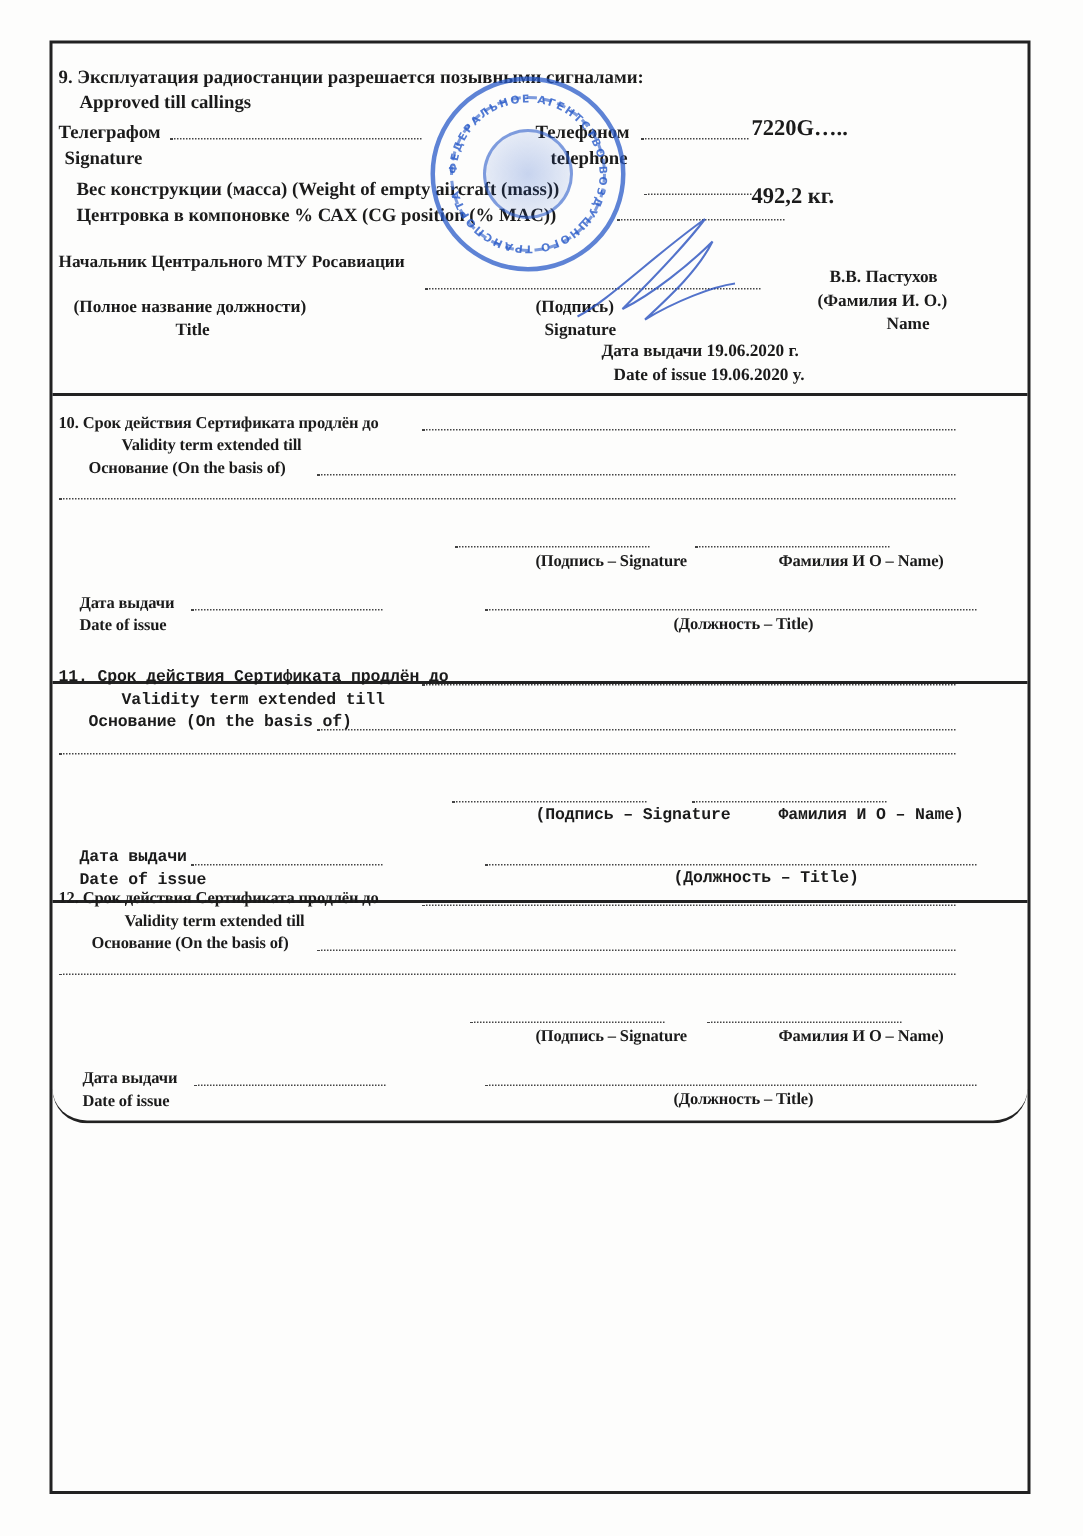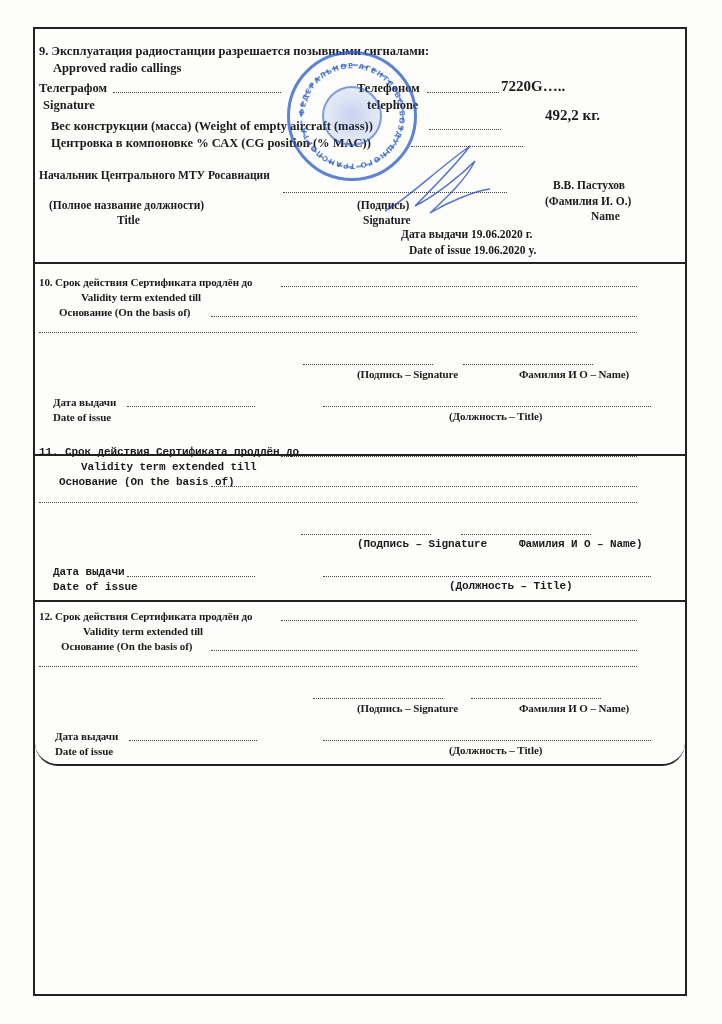--- a/index.html
+++ b/index.html
@@ -16,21 +16,21 @@
   .s12 { font-size: 12.5px; }
   .s11 { font-size: 11.5px; }
   .s10 { font-size: 11px; letter-spacing: -0.1px; }
   .big { font-size: 15px; }
   .dots { position: absolute; border-bottom: 1.5px dotted #444; height: 0; }
 
   
   #sec9 { top: 0; height: 235px; }
   #sec10 { top: 235px; height: 192px; }
   #sec11 { top: 405px; height: 168px; font-family: Liberation Mono, monospace; }
-  #sec12 { top: 569px; height: 168px; border-radius: 23px; }
+  #sec12 { top: 552px; height: 168px; border-radius: 23px; }
   #changes { top: 741px; height: 226px; border-bottom: none; }
   .changes-head { position: absolute; left: 0; right: 0; top: 0; height: 22px; border-bottom: 2px solid #222; text-align: center; font-size: 11px; font-weight: bold; line-height: 22px; }
   .rule-row { position: absolute; left: 0; right: 0; height: 18px; border-bottom: 2px solid #222; box-sizing: border-box; }
   .rule-row:last-child { border-bottom: none; }
 
   .stamp {
     position: absolute; left: 252px; top: 22px; width: 130px; height: 130px; border-radius: 50%;
     border: 3px solid rgba(40,90,200,0.75); box-sizing: border-box; pointer-events: none;
   }
   .stamp::before {
@@ -44,34 +44,34 @@
   .stamp-text { position: absolute; left: 0; top: 0; width: 100%; height: 100%; }
   .signature { position: absolute; left: 340px; top: 112px; width: 140px; height: 80px; pointer-events: none; }
 </style>
 </head>
 <body>
 
 <div class="frame">
 
   <div class="section" id="sec9">
     <div class="t s12" style="left:4px;top:15px;">9. Эксплуатация радиостанции разрешается позывными сигналами:</div>
-    <div class="t s12" style="left:18px;top:32px;">Approved radio callings</div>
+    <div class="t s12" style="left:18px;top:32px;">Approved till callings</div>
 
     <div class="t s12" style="left:4px;top:52px;">Телеграфом</div>
     <div class="dots" style="left:78px;top:63px;width:168px;"></div>
     <div class="t s12" style="left:8px;top:69px;">Signature</div>
 
     <div class="t s12" style="left:322px;top:52px;">Телефоном</div>
     <div class="dots" style="left:392px;top:63px;width:72px;"></div>
     <div class="t big" style="left:466px;top:49px;">7220G…..</div>
     <div class="t s12" style="left:332px;top:69px;">telephone</div>
 
     <div class="t s12" style="left:16px;top:90px;">Вес конструкции (масса) (Weight of empty aircraft (mass))</div>
     <div class="dots" style="left:394px;top:100px;width:72px;"></div>
-    <div class="t big" style="left:466px;top:78px;margin-left:44px;">492,2 кг.</div>
+    <div class="t big" style="left:466px;top:94px;">492,2 кг.</div>
 
     <div class="t s12" style="left:16px;top:107px;">Центровка в компоновке   % САХ (CG position (% MAC))</div>
     <div class="dots" style="left:376px;top:117px;width:112px;"></div>
 
     <div class="t s11" style="left:4px;top:140px;">Начальник Центрального МТУ Росавиации</div>
     <div class="dots" style="left:248px;top:163px;width:224px;"></div>
 
     <div class="t s11" style="left:14px;top:170px;">(Полное название должности)</div>
     <div class="t s11" style="left:82px;top:185px;">Title</div>
 

